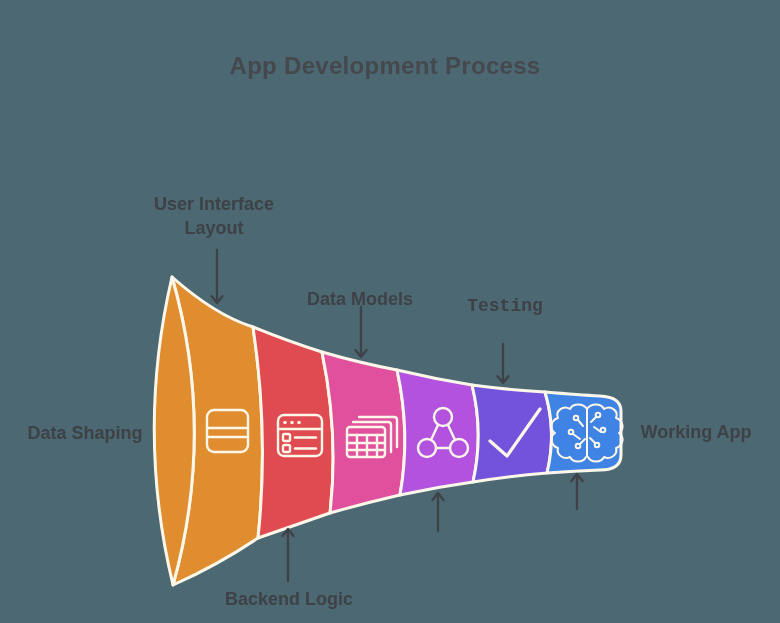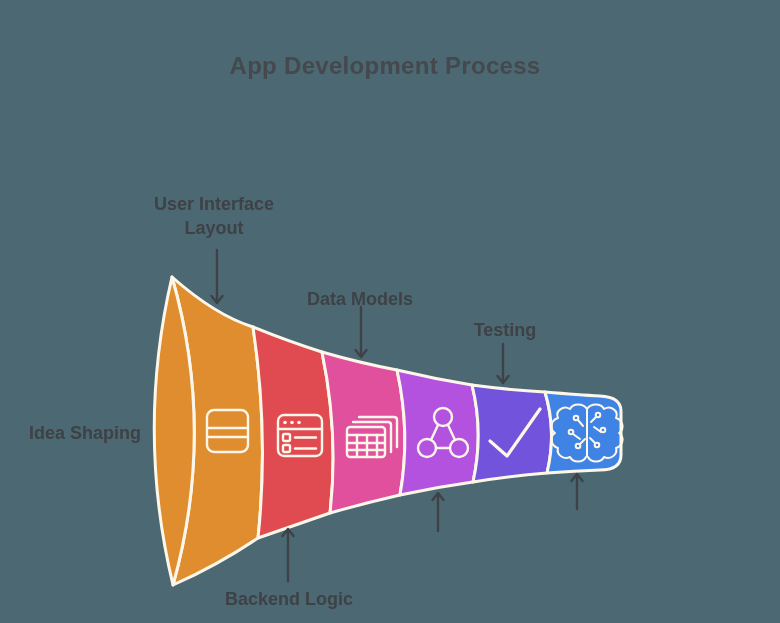--- a/index.html
+++ b/index.html
@@ -153,19 +153,20 @@
     <g>
       <line class="arrow" x1="438" y1="531" x2="438" y2="496"></line>
       <polyline class="arrow" points="432.5,500 438,493 443.5,500"></polyline>
     </g>
     <g>
       <line class="arrow" x1="577" y1="509" x2="577" y2="477"></line>
       <polyline class="arrow" points="571.5,481 577,474 582.5,481"></polyline>
     </g>
   </svg>
 
-  <div class="stage-label" style="left:85px;top:423px;">Idea Shaping</div>
+  <div class="stage-label" style="left:85px;top:423px;">Data Shaping</div>
   <div class="stage-label wrap" style="left:214px;top:192px;">User Interface Layout</div>
   <div class="stage-label" style="left:289px;top:589px;">Backend Logic</div>
   <div class="stage-label" style="left:360px;top:289px;">Data Models</div>
-  <div class="stage-label" style="left:505px;top:320px;">Testing</div>
+  <div class="stage-label" style="left:505px;top:296px;font-family:Liberation Mono, monospace;">Testing</div>
+  <div class="stage-label" style="left:696px;top:422px;">Working App</div>
 
 </div>
 
 </body></html>

